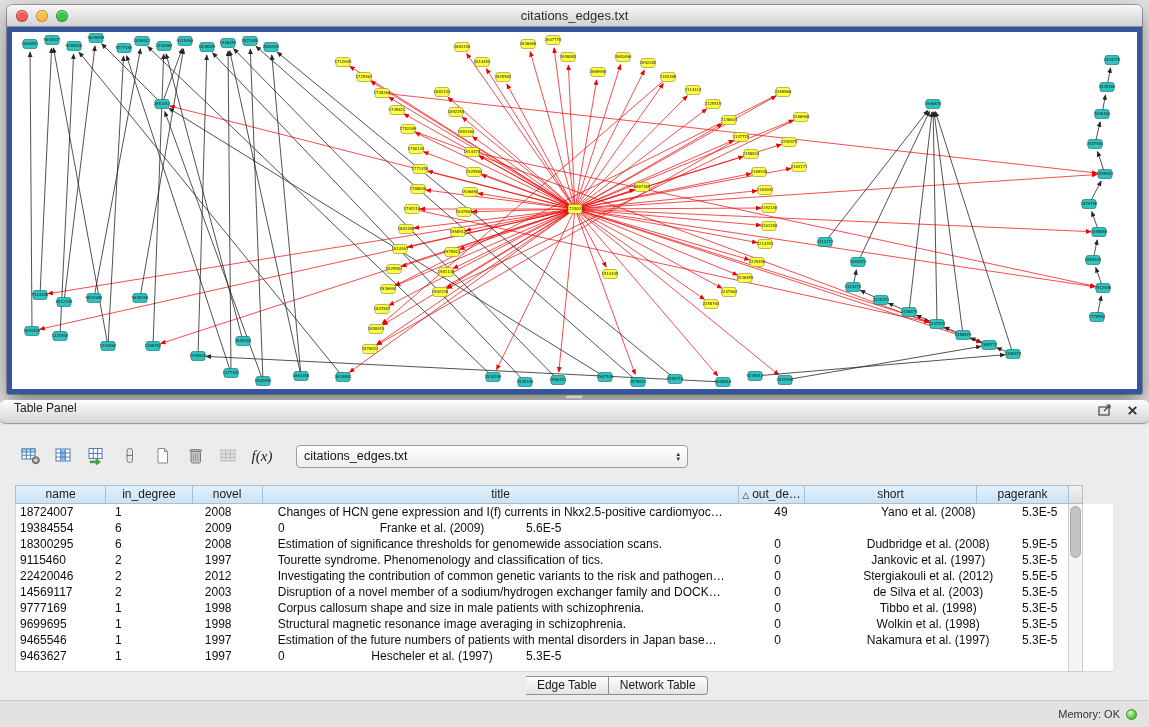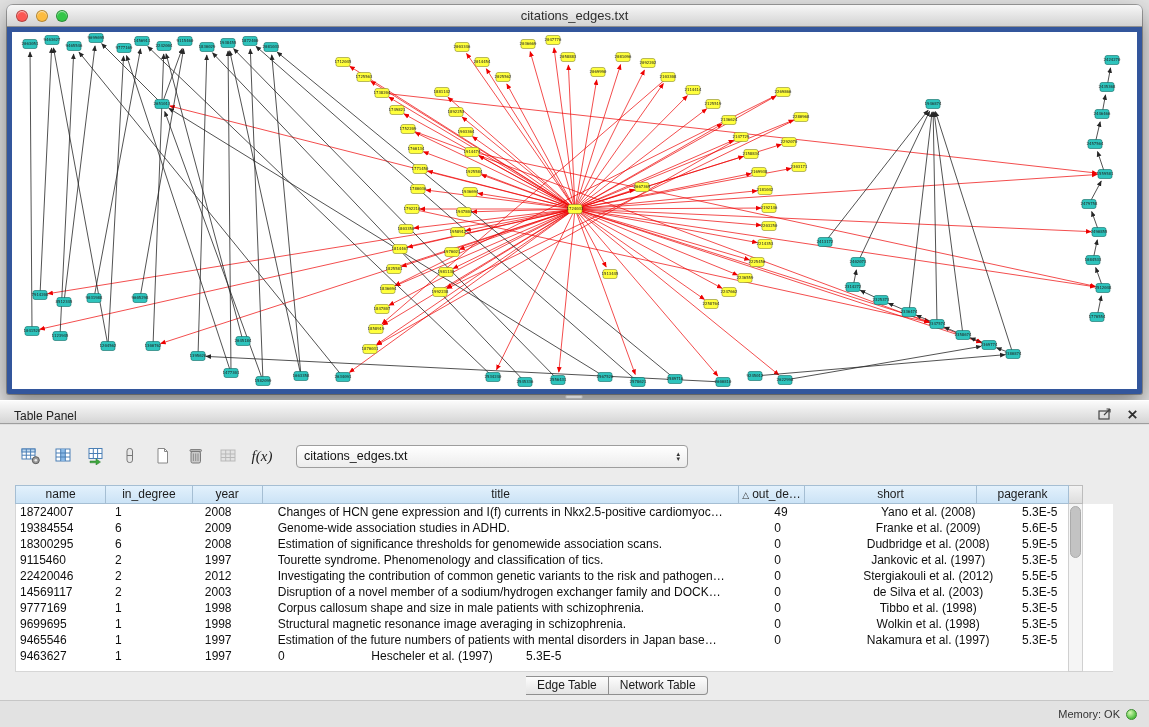--- a/index.html
+++ b/index.html
@@ -26,21 +26,21 @@
   .node-label { font-size:4px; text-anchor:middle; fill:#222;
     font-family:"DejaVu Sans Mono",monospace; }
 
   
   #panel-splitter { position:absolute; left:565px; top:395px; width:18px; height:4px;
     border-radius:2px; background:#cfcfcf; border:1px solid #a9a9a9; }
 
   
   #panel-header { position:absolute; left:0; top:400px; width:1149px; height:24px;
     background:linear-gradient(#fbfbfb,#d5d5d5); border-top:1px solid #ffffff;
-    border-bottom:1px solid #9e9e9e; display:flex; align-items:flex-end; }
+    border-bottom:1px solid #9e9e9e; display:flex; align-items:flex-start;border-radius:6px; }
   #panel-title { font-size:12px; color:#222; padding-left:14px; flex:1; }
   .panel-hicon { width:20px; height:18px; display:flex; align-items:center; justify-content:center; margin-right:7px; }
 
   
   #table-panel { position:absolute; left:0; top:425px; width:1149px; height:275px; background:#ececec; }
   #toolbar { position:absolute; left:18px; top:16px; height:30px; display:flex; align-items:center; }
   .tool { width:26px; height:26px; display:flex; align-items:center; justify-content:center;
     margin-right:7px; border-radius:4px; }
   #fx-label { font-family:"Liberation Serif",serif; font-style:italic; font-size:15px; color:#222; }
   #network-selector { margin-left:14px; width:392px; height:23px; border:1px solid #9d9d9d;
@@ -789,21 +789,21 @@
         <span>▴</span>
         <span>▾</span>
       </span>
     </div>
   </div>
 
   <div id="table">
     <div id="thead">
       <div class="hcell c0 first">name</div>
       <div class="hcell c1">in_degree</div>
-      <div class="hcell c2">year</div>
+      <div class="hcell c2">novel</div>
       <div class="hcell c3">title</div>
       <div class="hcell c4">
         <span class="sortglyph">△</span><span>out_de…</span>
       </div>
       <div class="hcell c5">short</div>
       <div class="hcell c6">pagerank</div>
       <div class="hcorner"></div>
     </div>
     <div id="tbody">
         <div class="trow">
@@ -812,21 +812,20 @@
           <div class="tcell c2">2008</div>
           <div class="tcell c3">Changes of HCN gene expression and I(f) currents in Nkx2.5-positive cardiomyoc…</div>
           <div class="tcell c4">49</div>
           <div class="tcell c5">Yano et al. (2008)</div>
           <div class="tcell c6">5.3E-5</div>
         </div>
         <div class="trow">
           <div class="tcell c0">19384554</div>
           <div class="tcell c1">6</div>
           <div class="tcell c2">2009</div>
-          <div class="tcell c3">Genome-wide association studies in ADHD.</div>
           <div class="tcell c4">0</div>
           <div class="tcell c5">Franke et al. (2009)</div>
           <div class="tcell c6">5.6E-5</div>
         </div>
         <div class="trow">
           <div class="tcell c0">18300295</div>
           <div class="tcell c1">6</div>
           <div class="tcell c2">2008</div>
           <div class="tcell c3">Estimation of significance thresholds for genomewide association scans.</div>
           <div class="tcell c4">0</div>

